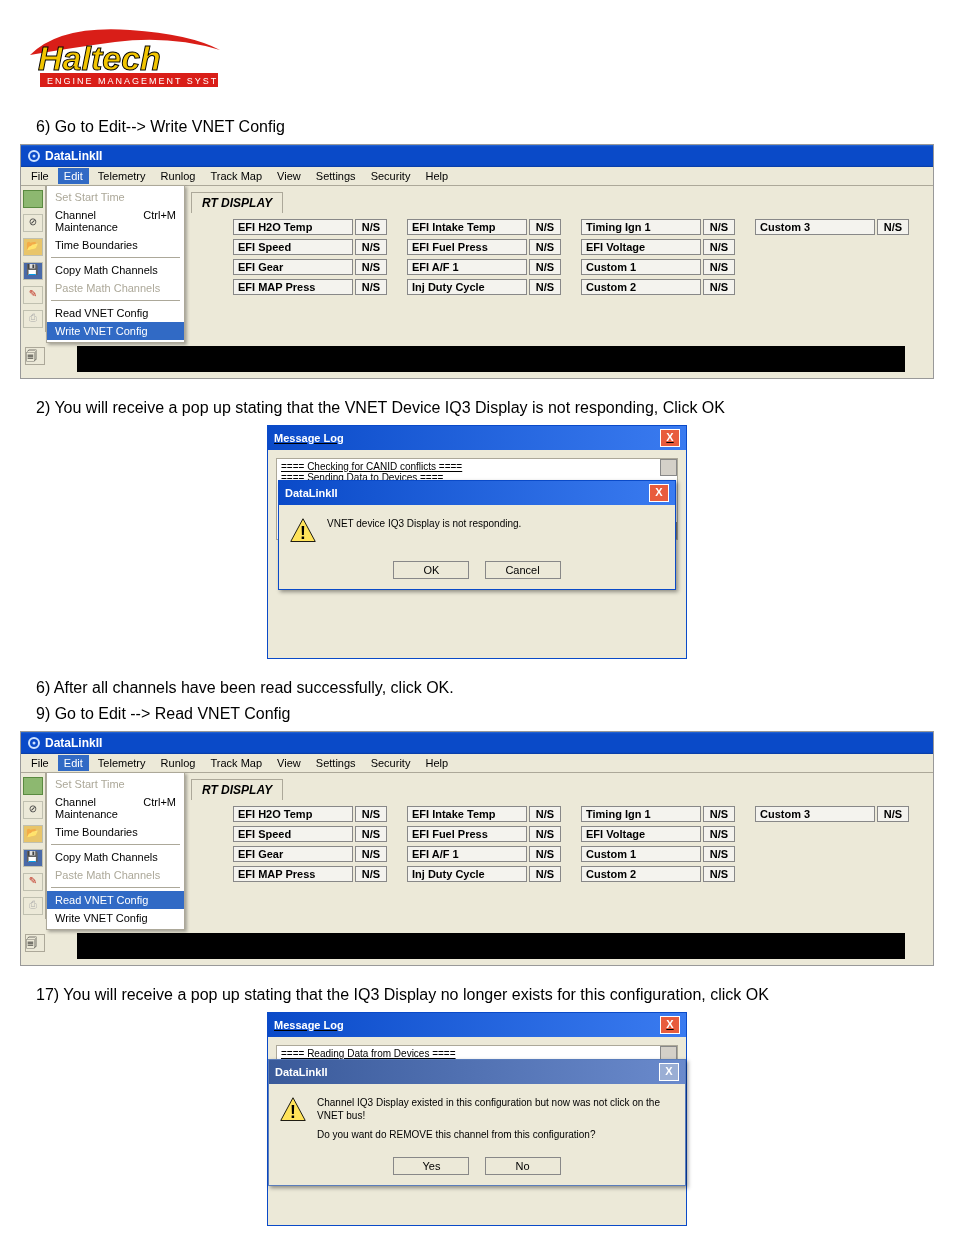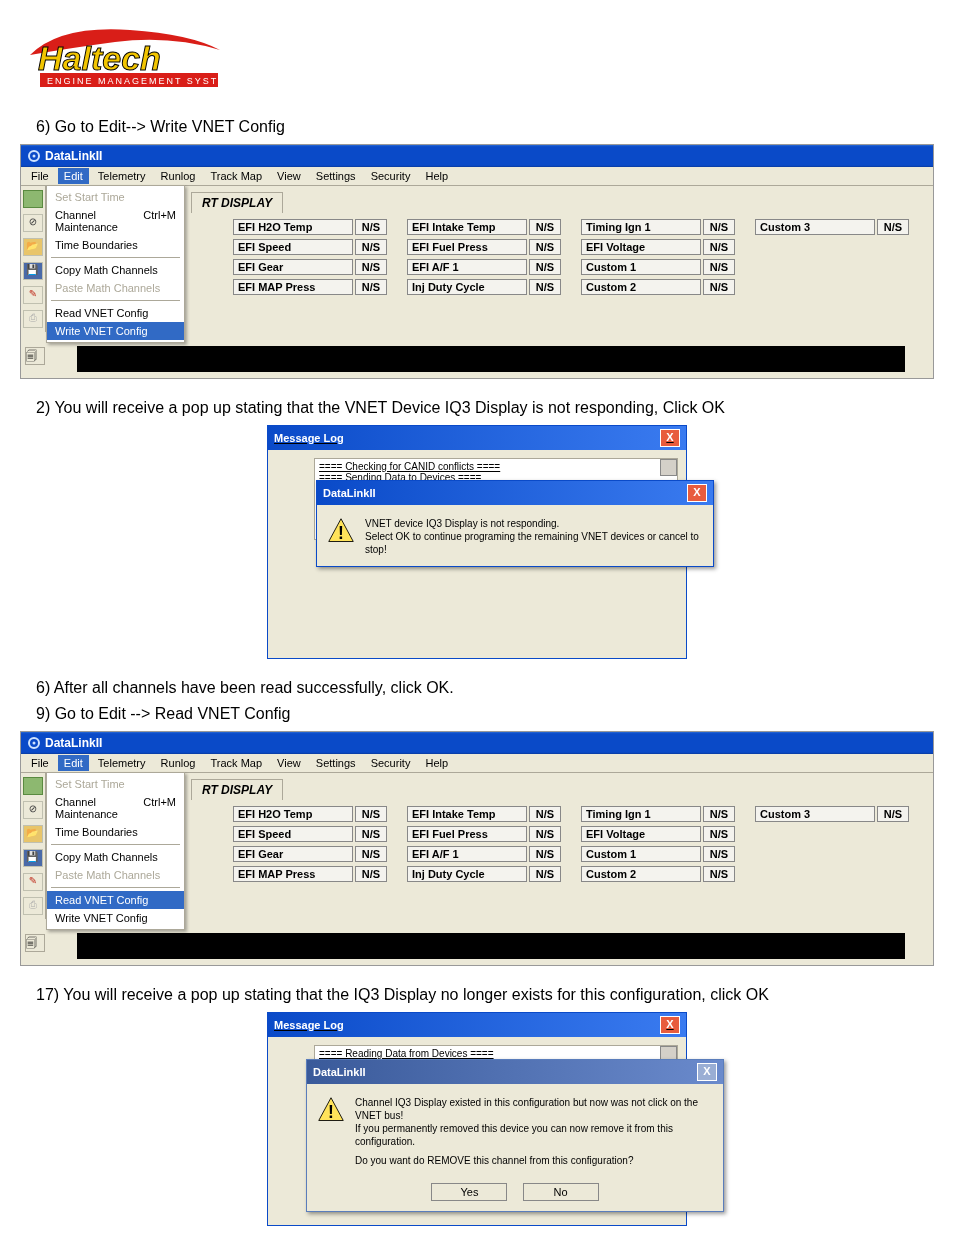--- a/index.html
+++ b/index.html
@@ -29,21 +29,21 @@
   .ch-val  { border:1px solid #888; background:#f4f3ee; padding:1px 4px; font-weight:bold; font-size:11px; text-align:center; margin-right:18px;}
   .blackbar { height:26px; background:#000; margin:3px 28px 0 28px; }
   .bottom-pad { height:6px; }
   .dock-btn { width:18px; height:16px; border:1px solid #aca899; margin:4px; background:#ece9d8;}
 
   
   .msg-wrap { width: 418px; margin: 8px auto; border:1px solid #0a4ac8; background:#ece9d8; font-family:Tahoma,sans-serif; font-size:11px; position:relative;text-decoration:underline;}
   .msg-title { background: linear-gradient(to right,#0a4ac8,#3a7bf0); color:#fff; padding:3px 6px; font-weight:bold; display:flex; justify-content:space-between; align-items:center;}
   .close-x { width:18px; height:16px; background:#e85c3d; border:1px solid #fff; color:#fff; font-weight:bold; font-size:11px; line-height:14px; text-align:center;}
   .close-x.dis { background:#9aaed4; }
-  .msg-body { position:relative; padding:8px;margin-left:38px; }
+  .msg-body { position:relative; padding:8px; }
   .log-box { background:#fff; border:1px solid #aca899; height:76px; padding:2px 4px; font-size:10px; overflow:hidden; position:relative;}
   .log-box .scroll-up { position:absolute; right:0; top:0; width:15px; height:15px; background:#d4d0c8; border:1px solid #888;}
   .log-box .scroll-dn { position:absolute; right:0; bottom:0; width:15px; height:15px; background:#d4d0c8; border:1px solid #888;}
   .inner-dlg { position:absolute; top:30px; left:10px; width:396px; border:1px solid #0a4ac8; background:#ece9d8; box-shadow:2px 2px 4px rgba(0,0,0,.4);}
   .inner-body { padding:12px 10px 10px 10px; display:flex; gap:10px; }
   .warn-ico { width:28px; height:28px; flex:0 0 28px; }
   .inner-text { font-size:10px; line-height:1.3; }
   .btn-row { text-align:center; padding:6px 0 10px 0;}
   .btn { display:inline-block; border:1px solid #888; background:#ece9d8; padding:2px 0; width:74px; text-align:center; font-size:11px; margin:0 6px;}
   .btn.dis { color:#aca899; }
@@ -185,22 +185,25 @@
       </div>
       <div class="inner-body">
         <div class="warn-ico">
           <svg viewBox="0 0 32 32">
               <polygon points="16,2 30,28 2,28" fill="#ffe35a" stroke="#000" stroke-width="1"></polygon>
               <text x="16" y="25" text-anchor="middle" font-size="20" font-weight="bold">!</text>
             </svg>
         </div>
         <div class="inner-text">
           <div>VNET device IQ3 Display is not responding.</div>
-          <div>Select OK to continue programing the remaining VNET devices or cancel to stop!</div>
-        </div>
+        </div>
+      </div>
+      <div class="btn-row">
+        <span class="btn">OK</span>
+        <span class="btn">Cancel</span>
       </div>
     </div>
   </div>
 </div>
 
 <div class="step">6) After all channels have been read successfully, click OK.</div>
 <div class="step" style="margin-top:2px;">9) Go to Edit --&gt; Read VNET Config</div>
 
 <div class="screenshot shot-c">
   <div class="titlebar">
@@ -317,21 +320,20 @@
       </div>
       <div class="inner-body">
         <div class="warn-ico">
           <svg viewBox="0 0 32 32">
               <polygon points="16,2 30,28 2,28" fill="#ffe35a" stroke="#000" stroke-width="1"></polygon>
               <text x="16" y="25" text-anchor="middle" font-size="20" font-weight="bold">!</text>
             </svg>
         </div>
         <div class="inner-text">
           <div>Channel IQ3 Display existed in this configuration but now was not click on the VNET bus!</div>
-          <div>If you permanently removed this device you can now remove it from this configuration.</div>
           <div style="height:6px;"></div>
           <div>Do you want do REMOVE this channel from this configuration?</div>
         </div>
       </div>
       <div class="btn-row">
         <span class="btn">Yes</span>
         <span class="btn">No</span>
       </div>
     </div>
   </div>

